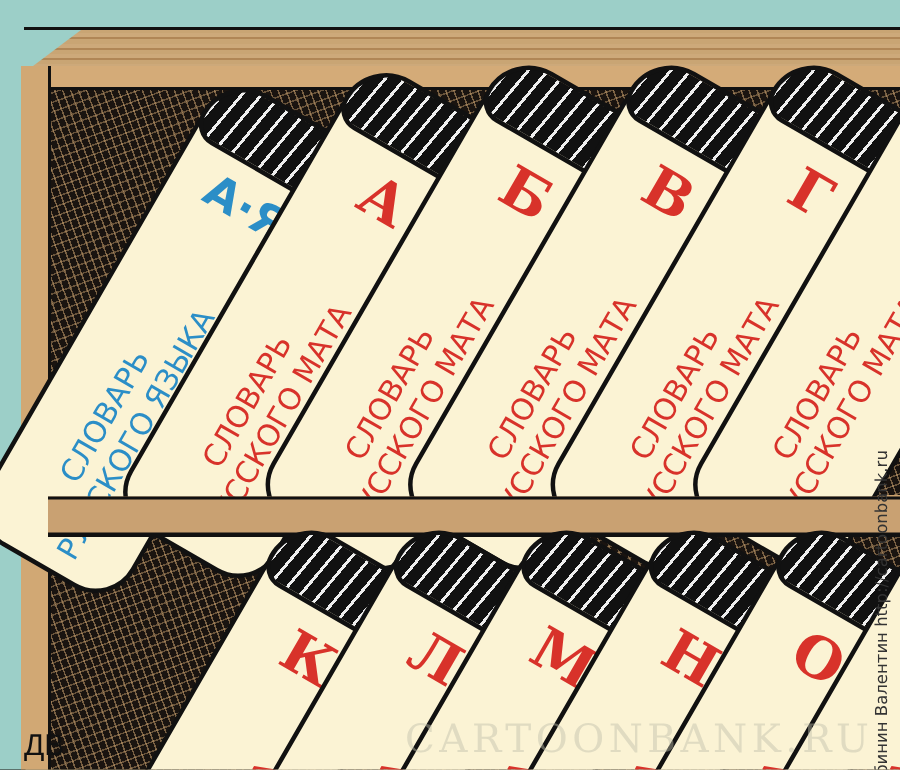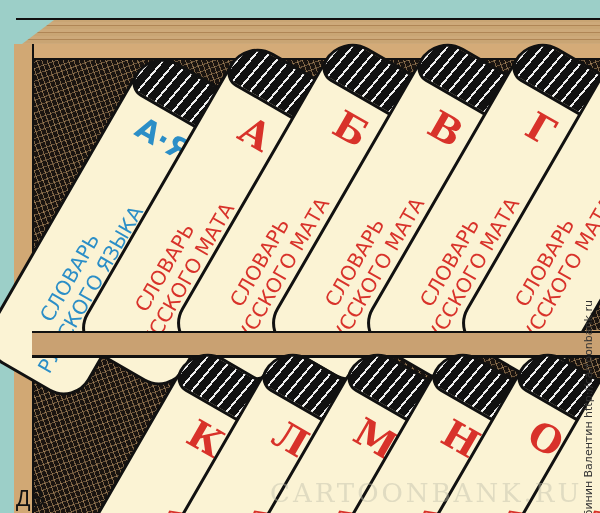--- a/index.html
+++ b/index.html
@@ -51,21 +51,21 @@
       position: absolute; left: 50%; top: 210px; width: 250px; margin-left: -125px;
       transform: rotate(-90deg); text-align: center; color: #d8322a;
       font-family: "DejaVu Sans", sans-serif; font-size: 20px; line-height: 24px; white-space: nowrap;
     }
     .book.blue .letter, .book.blue .title { color: #2b8ec7; }
     .book.blue .letter { font-size: 30px; font-family: "DejaVu Sans", sans-serif; }
 
     .upper-row .book { transform: rotate(30deg); }
     .lower-row .book { transform: rotate(30deg); }
 
-    .signature { position: absolute; left: 16px; top: 486px; font-size: 24px; color: #111; font-family: Liberation Mono, monospace; }
+    .signature { position: absolute; left: 16px; top: 486px; font-size: 20px; color: #111; font-family: Liberation Sans, sans-serif; }
     .credit {
       position: absolute; right: -118px; top: 395px; width: 260px; transform: rotate(-90deg);
       font-size: 11px; color: #333; white-space: nowrap; font-family: "DejaVu Sans", sans-serif;
     }
     .watermark {
       position: absolute; left: 270px; top: 478px; font-size: 26px; letter-spacing: 3px;
       color: rgba(190,190,170,.45); font-family: "DejaVu Serif", serif; white-space: nowrap;
     }
   </style>
 </head>

